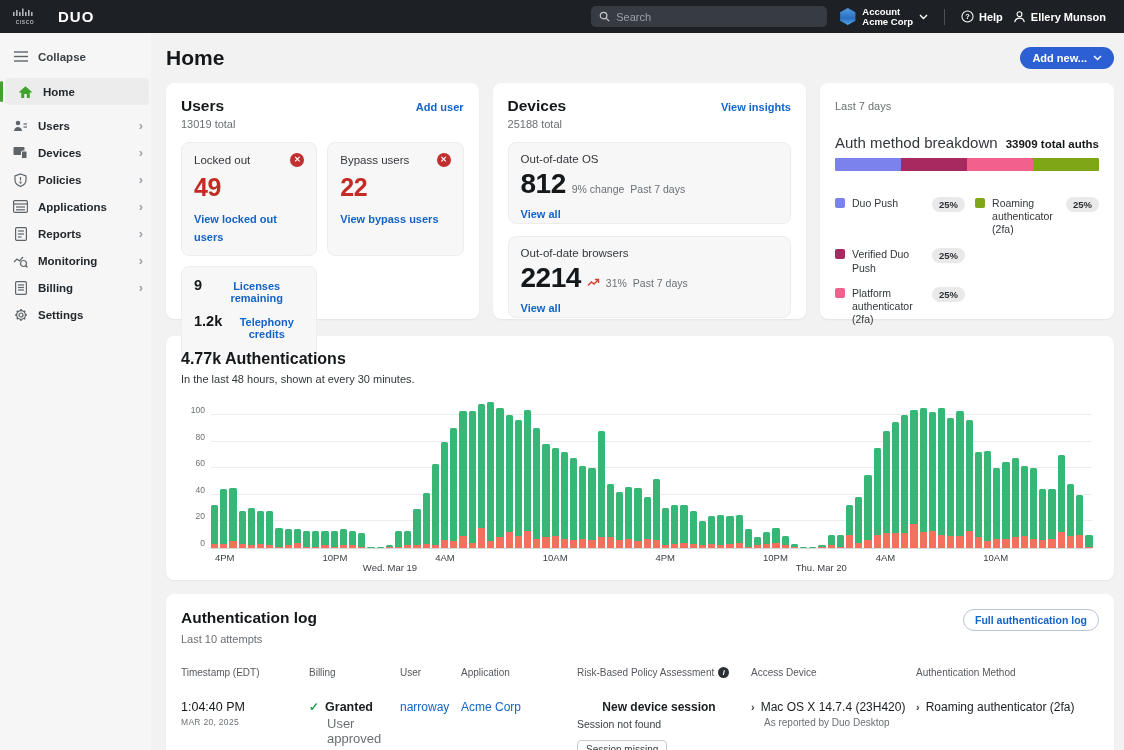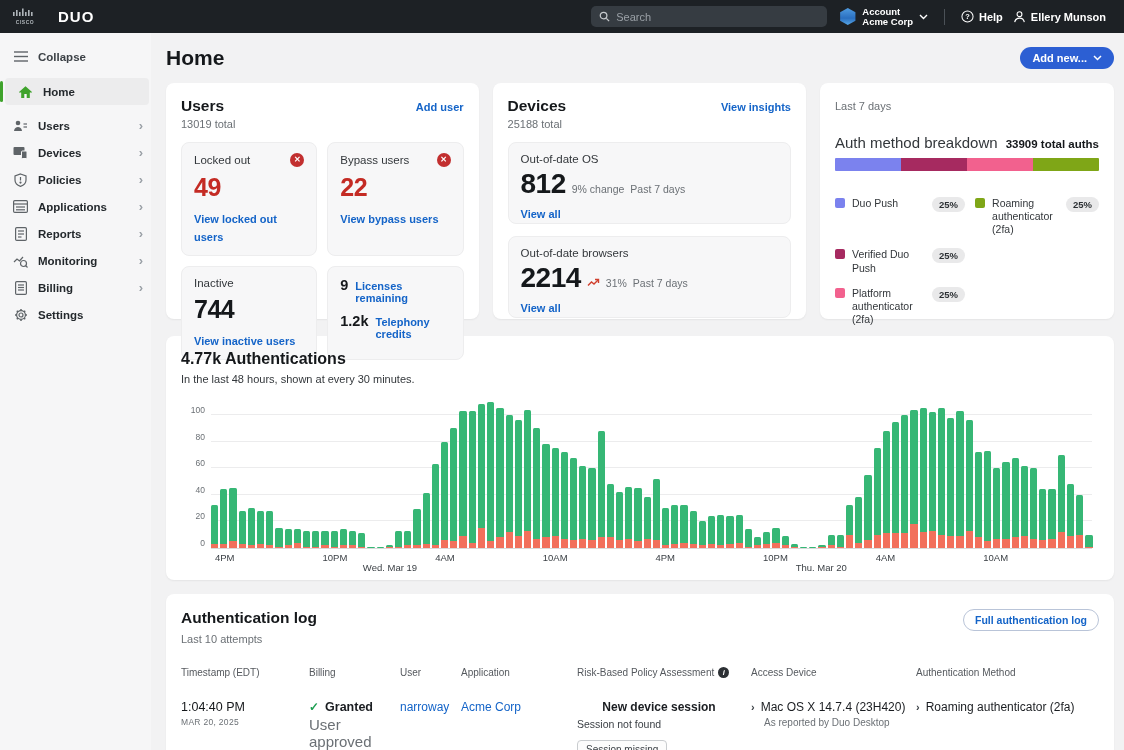--- a/index.html
+++ b/index.html
@@ -41,21 +41,21 @@
   .title-row { display:flex; align-items:center; justify-content:space-between; margin-bottom:13px; }
   .page-title { font-size:21px; font-weight:bold; color:#15181b; }
   .btn-primary { background:#2c5fd3; color:#fff; border:none; border-radius:12px; height:22px; padding:0 12px; font-size:11px; font-weight:bold; display:flex; align-items:center; gap:6px; cursor:pointer; font-family:"Liberation Sans", sans-serif; }
 
   .card { background:#fff; border-radius:8px; box-shadow:0 1px 2px rgba(0,0,0,.06); }
   .cards-row { display:grid; grid-template-columns:1.063fr 1.066fr 1fr; gap:14px; }
   .cards-row .card { height:236px; padding:14px 15px; }
   .card-head { display:flex; align-items:baseline; justify-content:space-between; }
   .card-title { font-size:15.5px; font-weight:bold; color:#15181b; }
   .card-sub { font-size:11px; color:#6b7075; margin-top:3px; }
-  a.blue-link, .blue-link { color:#1464c8; font-size:11px; font-weight:bold; text-decoration:none; cursor:pointer; }
+  a.blue-link, .blue-link { color:#1464c8; font-size:11px; font-weight:bold; text-decoration:none; cursor:pointer;text-align:center; }
 
   .tile { background:#f7f7f8; border:1px solid #ededee; border-radius:8px; padding:10px 12px; }
   .tiles-2x2 { display:grid; grid-template-columns:1fr 1fr; grid-template-rows:1fr 1fr; gap:10px; margin-top:12px; height:168px; }
   .tile-label-row { display:flex; align-items:center; justify-content:space-between; font-size:11.5px; color:#33373b; }
   .badge-x { width:14px; height:14px; background:#c22f2f; border-radius:50%; color:#fff; font-size:8px; font-weight:bold; display:flex; align-items:center; justify-content:center; line-height:1; }
   .big-num { font-size:25px; font-weight:bold; letter-spacing:-.5px; margin:6px 0 7px; }
   .num-red { color:#c42b24; }
   .num-dark { color:#15181b; }
 
   .tiles-col { display:flex; flex-direction:column; gap:12px; margin-top:12px; }
@@ -98,21 +98,21 @@
   .log-card { margin-top:14px; padding:15px 15px 20px; min-height:160px; }
   .log-head { display:flex; align-items:flex-start; justify-content:space-between; }
   .btn-outline { background:#fff; border:1px solid #b9c4d8; border-radius:12px; height:22px; padding:0 11px; font-size:10.5px; font-weight:bold; color:#1464c8; cursor:pointer; font-family:"Liberation Sans", sans-serif; }
   .log-table { display:grid; grid-template-columns:128px 91px 61px 116px 174px 165px 1fr; column-gap:0; margin-top:22px; }
   .th { font-size:10px; color:#55595e; padding-right:10px; display:flex; align-items:center; gap:4px; }
   .td { padding:22px 10px 0 0; font-size:12px; }
   .ts-time { font-size:12.5px; color:#15181b; }
   .ts-date { font-size:8.5px; color:#6b7075; margin-top:3px; letter-spacing:.3px; }
   .result-row { display:flex; align-items:center; gap:6px; font-weight:bold; font-size:12.5px; }
   .check { color:#1e9e52; font-size:12px; }
-  .result-detail { font-size:15px; color:#6b7075; margin-top:2px; }
+  .result-detail { font-size:13px; color:#6b7075; margin-top:2px; margin-left:18px; }
   .risk-title { font-weight:bold; font-size:12px;text-align:center; }
   .risk-detail { font-size:10.5px; color:#3c4146; margin-top:4px; }
   .chip { display:inline-block; margin-top:10px; border:1px solid #c9cccf; background:#fcfcfc; border-radius:4px; font-size:10px; color:#3c4146; padding:3px 8px; }
   .dev-row { display:flex; gap:6px; font-size:12px; align-items:flex-start; }
   .row-chev { color:#3c4146; font-weight:bold; font-size:11px; line-height:1.3; }
   .dev-sub { font-size:10px; color:#6b7075; margin-top:3px; margin-left:13px; }
   .info-dot { width:11px; height:11px; border-radius:50%; background:#2c3034; color:#fff; font-size:7.5px; font-weight:bold; display:inline-flex; align-items:center; justify-content:center; font-style:italic; }
 </style>
 </head>
 <body>
@@ -322,27 +322,20 @@
             </div>
             <div class="tile">
               <div class="tile-label-row">
                 <span>Bypass users</span>
                 <span class="badge-x">✕</span>
               </div>
               <div class="big-num num-red">22</div>
               <span class="blue-link">View bypass users</span>
             </div>
             <div class="tile">
-              <div class="tile-label-row">
-                <span>Inactive</span>
-              </div>
-              <div class="big-num num-dark">744</div>
-              <span class="blue-link">View inactive users</span>
-            </div>
-            <div class="tile">
               <div class="lic-row">
                 <span class="lic-num">9</span>
                 <span class="blue-link lic-link">Licenses remaining</span>
               </div>
               <div class="lic-row">
                 <span class="lic-num">1.2k</span>
                 <span class="blue-link lic-link">Telephony credits</span>
               </div>
             </div>
           </div>

